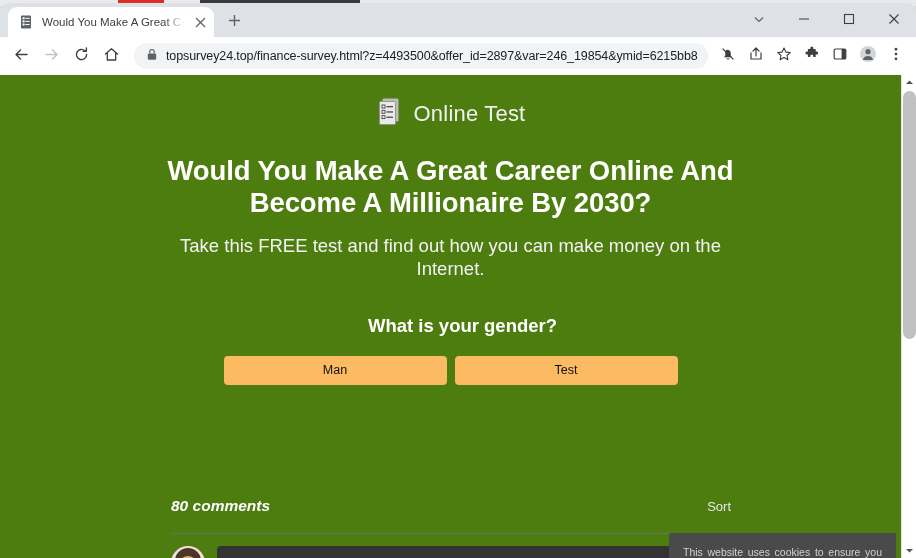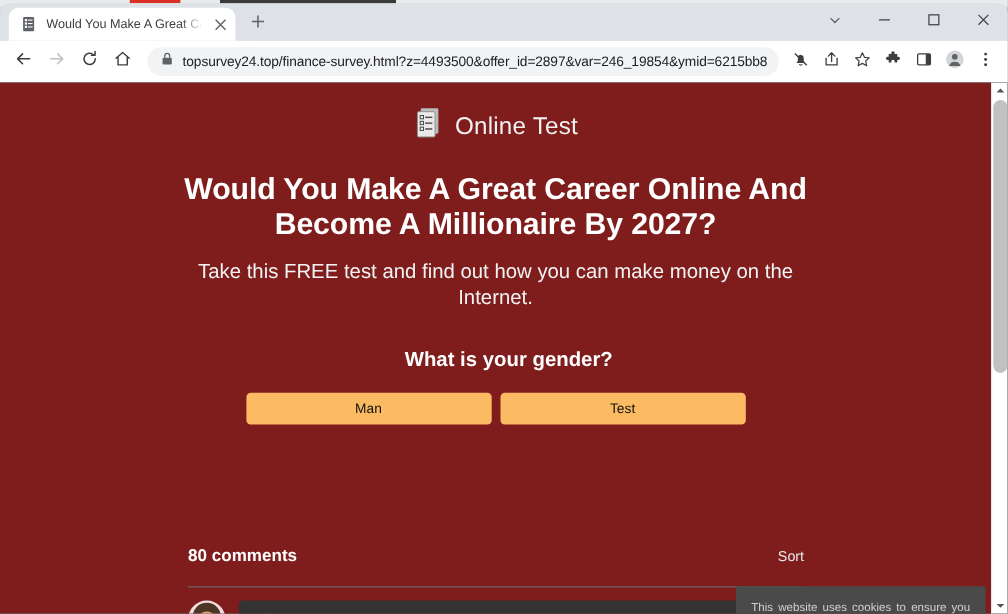--- a/index.html
+++ b/index.html
@@ -105,21 +105,21 @@
   
   .viewport {
     position: relative;
     width: 916px; height: 483px;
     background: #222222;
     overflow: hidden;
   }
   .page {
     position: absolute; left: 0; top: 0;
     width: 901px; height: 483px;
-    background: #7f1d1d;
+    background: #4d7c0f;
     color: #ffffff;
   }
 
   .logo-row {
     display: flex; align-items: center; justify-content: center;
     gap: 12px;
     margin-top: 22px;
   }
   .logo-text {
     font-size: 22px; font-weight: 400; color: #f1f1f1;
@@ -167,21 +167,21 @@
   }
 
   
   .comments {
     position: absolute; left: 171px; top: 422px;
     width: 560px;
   }
   .comments-head {
     display: flex; align-items: baseline; justify-content: space-between;
   }
-  .comments-count { font-size: 15.5px; font-weight: bold; color: #ffffff; }
+  .comments-count { font-size: 15.5px; font-weight: bold; color: #ffffff; font-style: italic; }
   .comments-sort { font-size: 13px; color: #e8e8e8; }
   .comments-rule {
     margin-top: 18px;
     height: 1px; background: #6d6d6d;
   }
   .comment-row {
     margin-top: 12px;
     display: flex; gap: 12px; align-items: flex-start;
   }
   .avatar {
@@ -422,21 +422,21 @@
             <rect x="10.5" y="9" width="6.5" height="1.3" fill="#4a4a4a"></rect>
             <rect x="6" y="13.3" width="3" height="3" fill="none" stroke="#4a4a4a" stroke-width="0.9"></rect>
             <rect x="10.5" y="14.3" width="6.5" height="1.3" fill="#4a4a4a"></rect>
             <rect x="6" y="18.6" width="3" height="3" fill="none" stroke="#4a4a4a" stroke-width="0.9"></rect>
             <rect x="10.5" y="19.6" width="6.5" height="1.3" fill="#4a4a4a"></rect>
           </svg>
         </span>
         <span class="logo-text">Online Test</span>
       </div>
 
-      <h1 class="headline">Would You Make A Great Career Online And Become A Millionaire By 2027?</h1>
+      <h1 class="headline">Would You Make A Great Career Online And Become A Millionaire By 2030?</h1>
       <p class="subhead">Take this FREE test and find out how you can make money on the Internet.</p>
       <h2 class="question">What is your gender?</h2>
 
       <div class="answers">
         <button class="answer-btn">Man</button>
         <button class="answer-btn">Test</button>
       </div>
 
       <div class="comments">
         <div class="comments-head">

